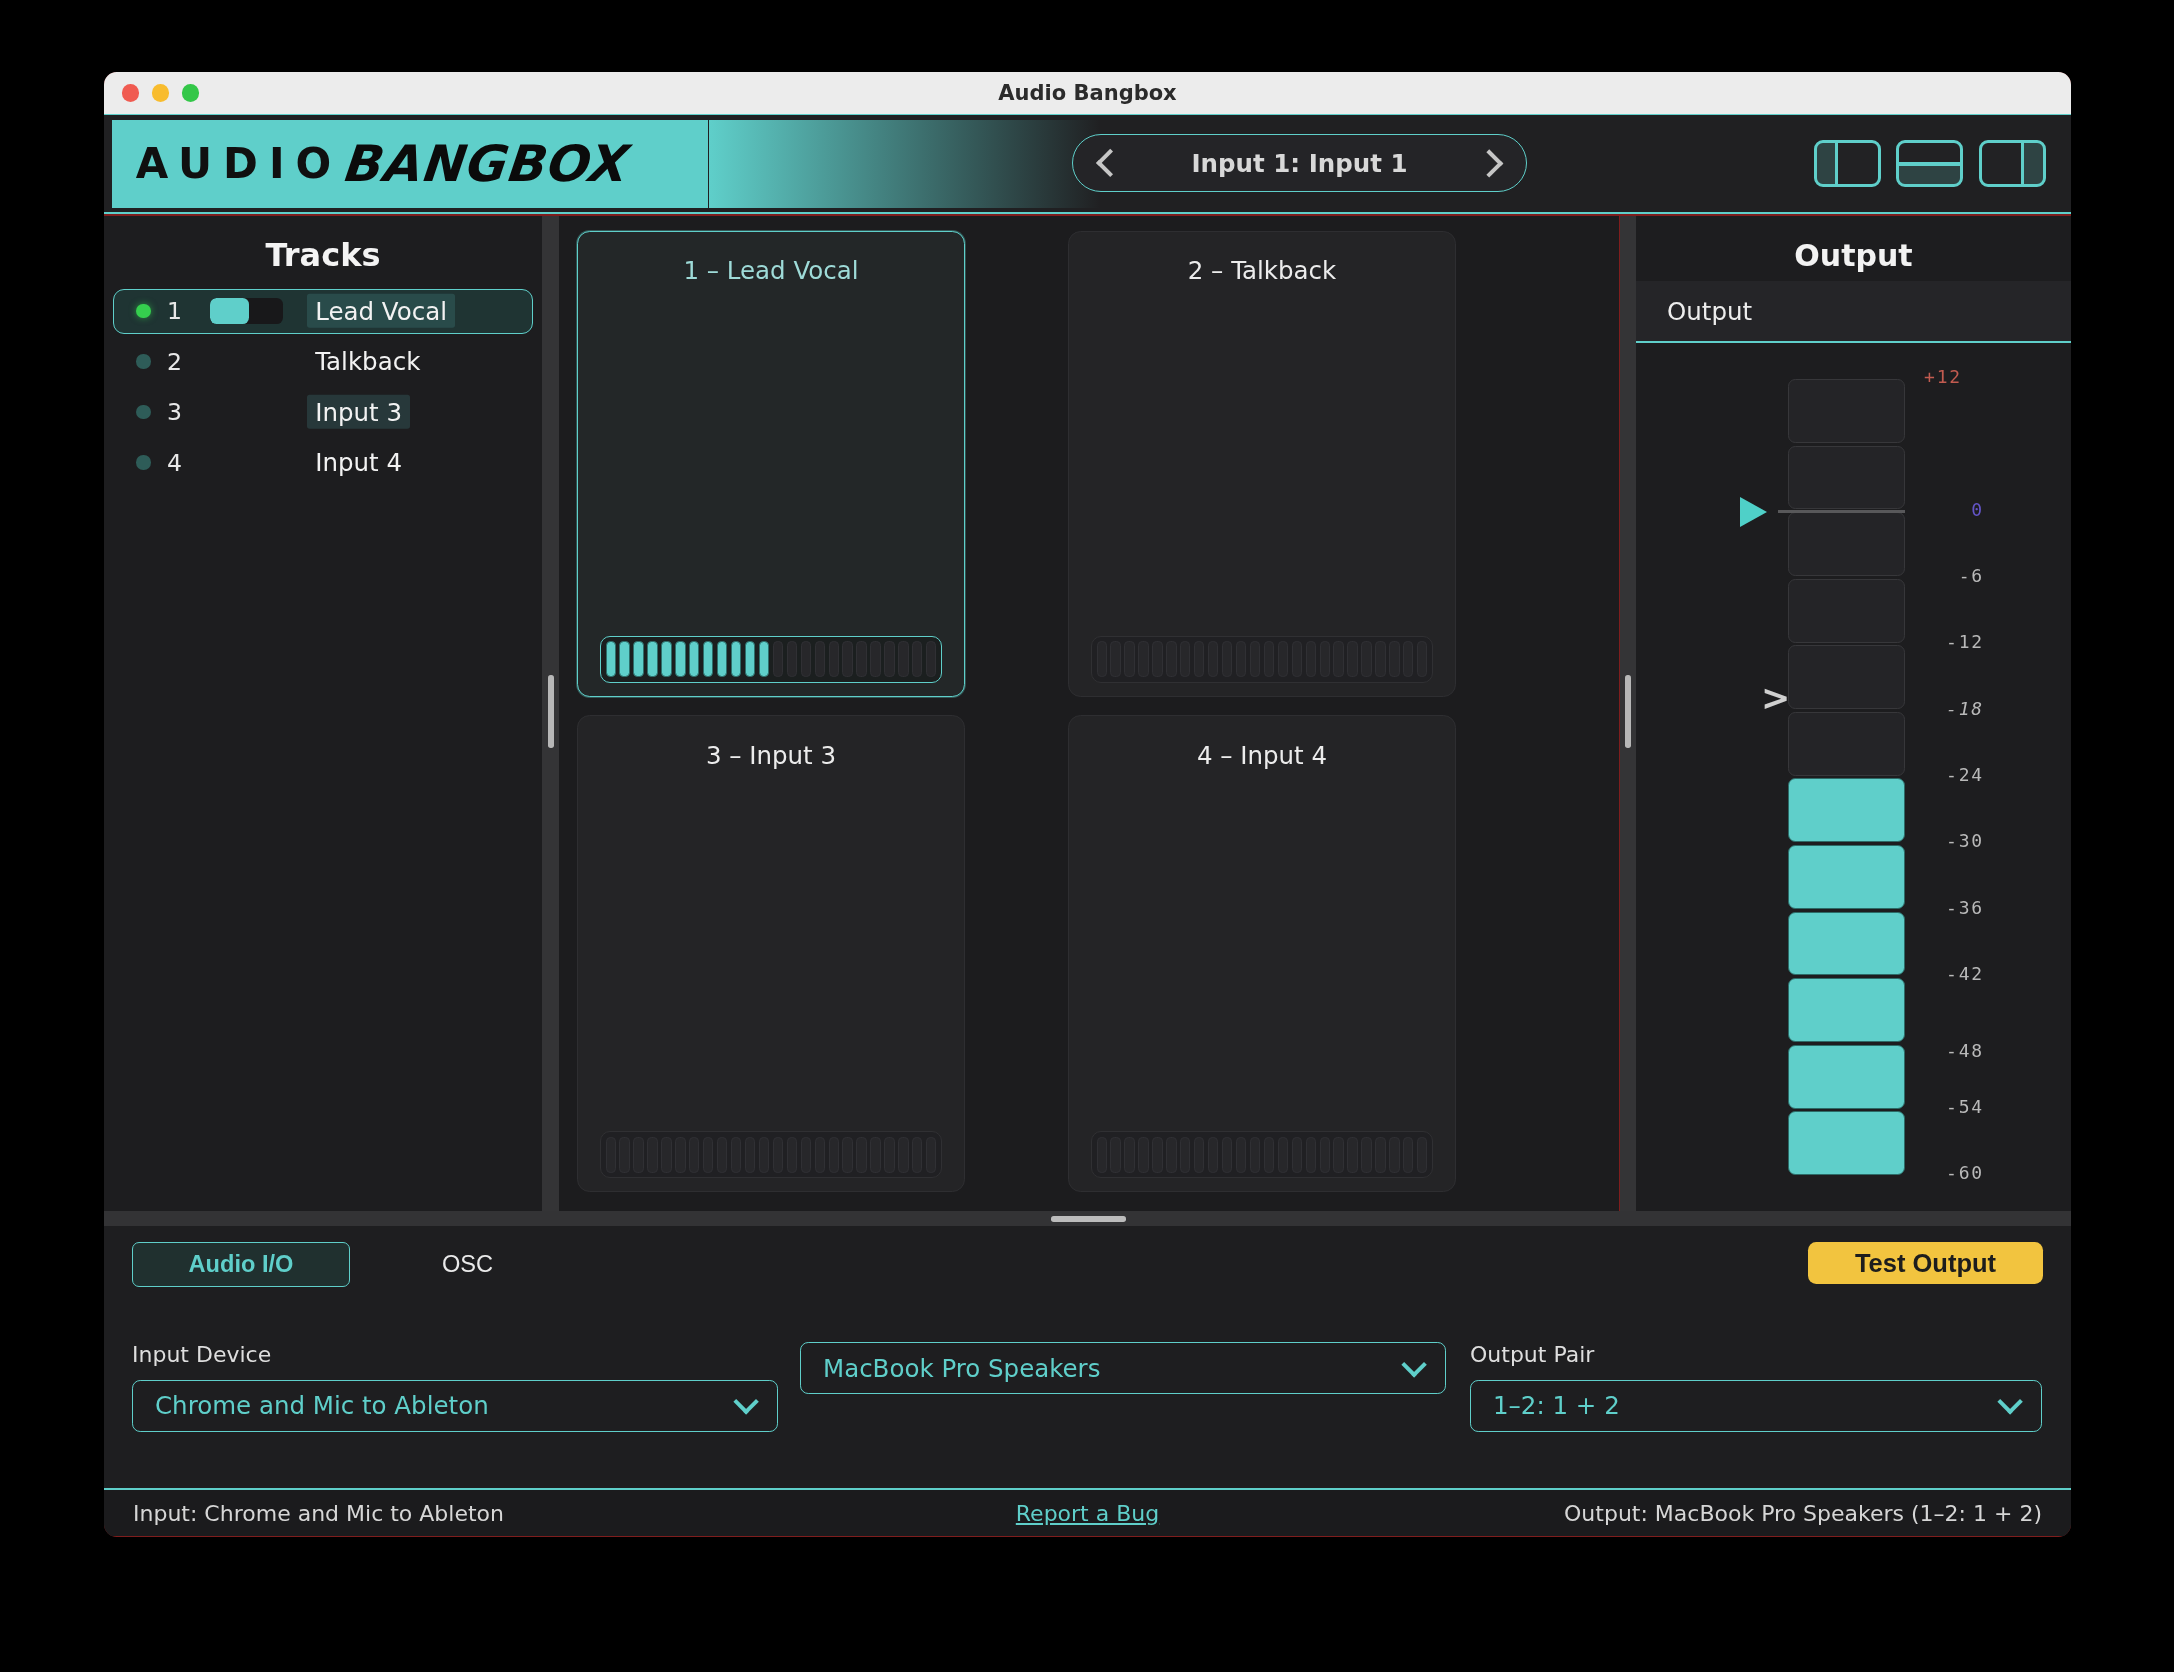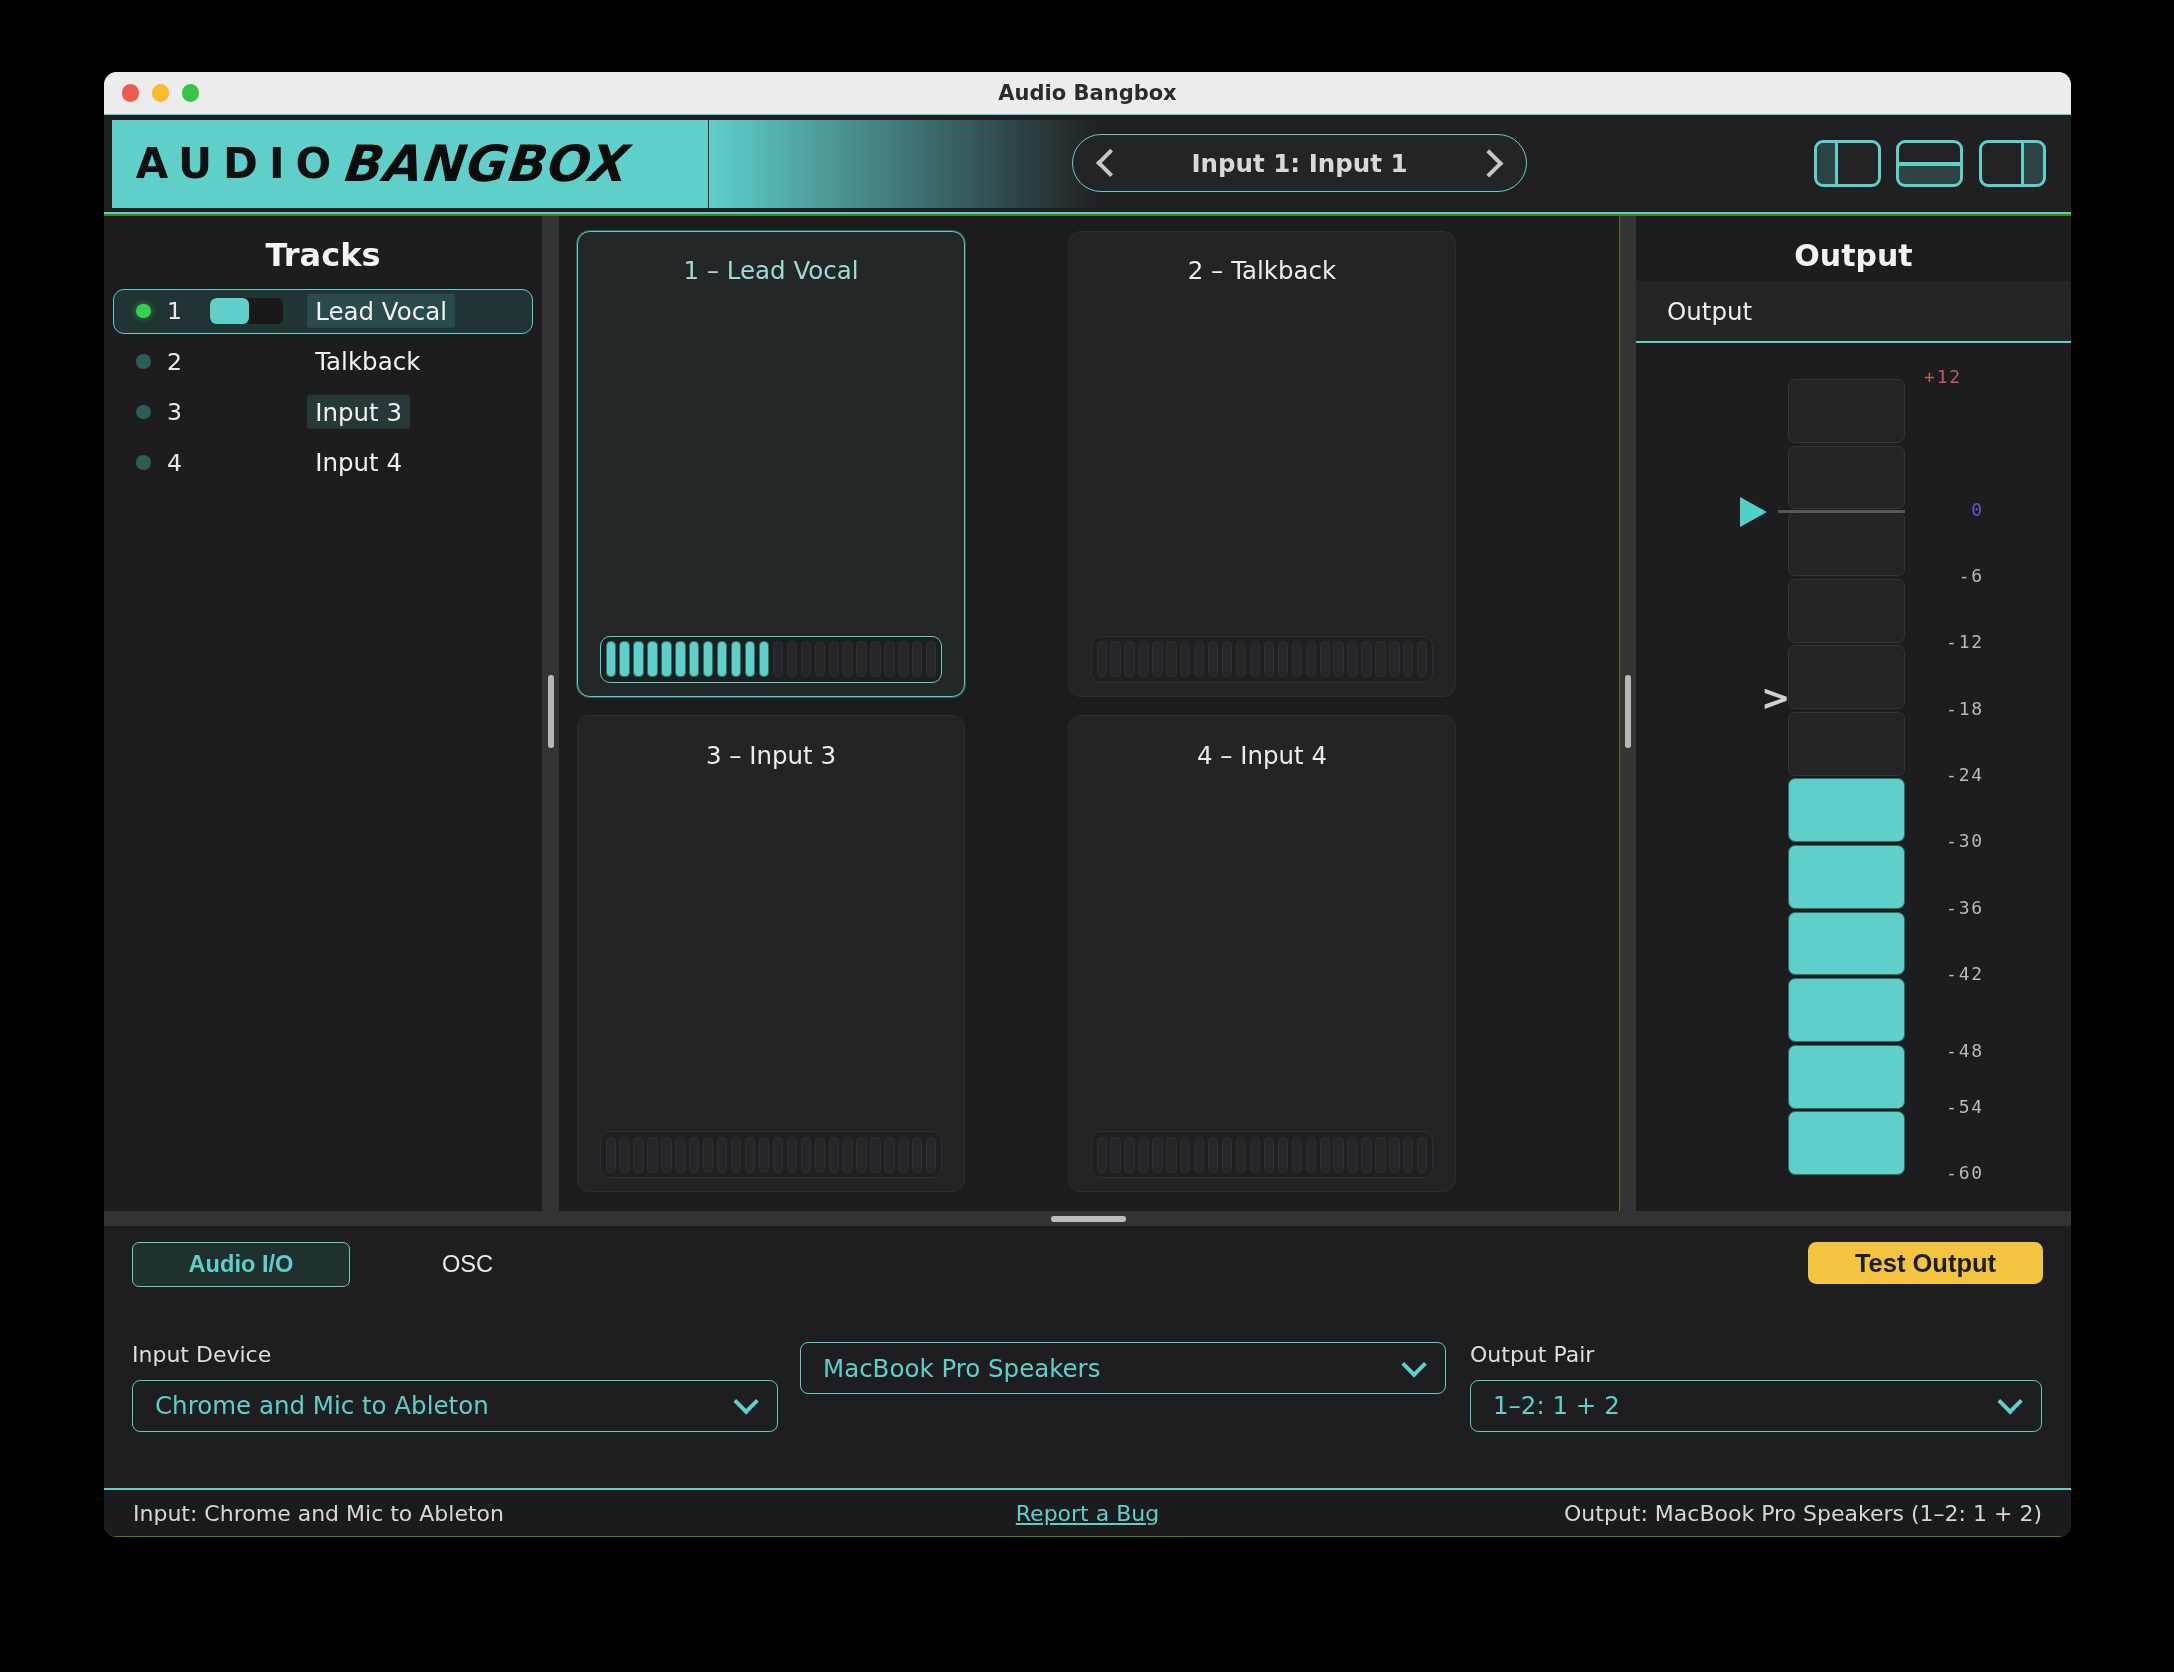--- a/index.html
+++ b/index.html
@@ -1,19 +1,19 @@
 <!DOCTYPE html>
 <html style="font-size:14.5px"><head>
 <meta charset="utf-8">
 <style>
   html,body{margin:0;padding:0;background:#000;}
   .stage{position:relative;width:2175px;height:1673px;background:#000;overflow:hidden;
          font-family:"DejaVu Sans","Liberation Sans",sans-serif;}
   .window{position:absolute;left:104px;top:72px;width:1967px;height:1465px;
-          background:#4d7c0f;border-radius:12.7px;overflow:hidden;
+          background:#7f1d1d;border-radius:12.7px;overflow:hidden;
           box-shadow:0 27px 82px rgba(0,0,0,.75);}
 
   
   .titlebar{position:relative;height:42px;background:#ececec;display:flex;align-items:center;justify-content:center;}
   .traffic{position:absolute;left:18px;top:0;height:100%;display:flex;align-items:center;gap:12.7px;}
   .light{width:17.3px;height:17.3px;border-radius:50%;border:none;padding:0;cursor:default;}
   .light.red{background:#f05b51;}
   .light.yellow{background:#f8bc2e;}
   .light.green{background:#33c748;}
   .titlebar-title{font-size:21px;font-weight:bold;color:#2b2b2b;}
@@ -343,21 +343,21 @@
             <div class="vseg lit"></div>
             <div class="vseg lit"></div>
             <div class="vseg lit"></div>
             <div class="vseg lit"></div>
             <div class="vseg lit"></div>
           </div>
       <div class="vlabel" style="top: 21px; color: rgb(194, 91, 80); text-align: center;">+12</div>
           <div class="vlabel" style="top: 154px; color: rgb(100, 85, 200);">0</div>
           <div class="vlabel" style="top: 220px;">-6</div>
           <div class="vlabel" style="top: 286px;">-12</div>
-          <div class="vlabel" style="top: 353px;">-18</div>
+          <div class="vlabel" style="top: 353px; font-style: italic;">-18</div>
           <div class="vlabel" style="top: 419px;">-24</div>
           <div class="vlabel" style="top: 485px;">-30</div>
           <div class="vlabel" style="top: 552px;">-36</div>
           <div class="vlabel" style="top: 618px;">-42</div>
           <div class="vlabel" style="top: 685px; margin-top: 10px;">-48</div>
           <div class="vlabel" style="top: 751px;">-54</div>
           <div class="vlabel" style="top: 817px;">-60</div>
         </div>
     </div>
 

